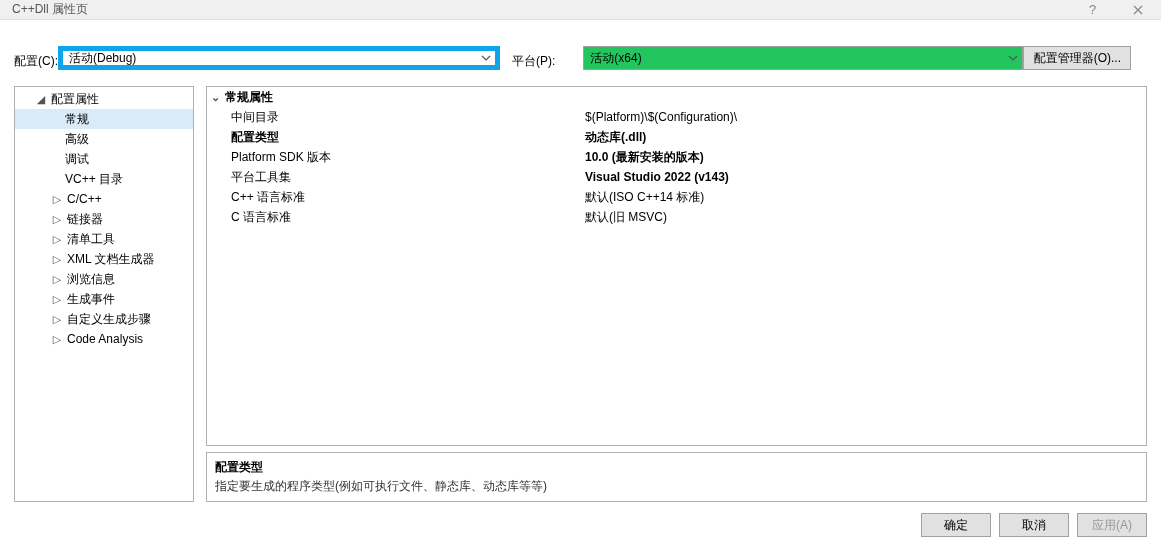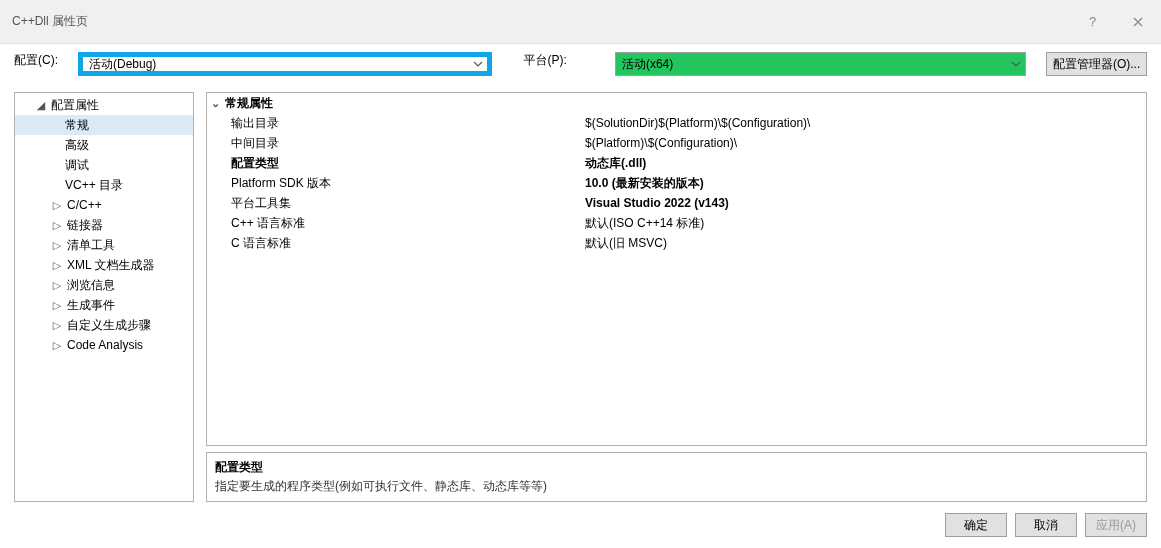--- a/index.html
+++ b/index.html
@@ -8,43 +8,43 @@
       font-size: 12px;
       background: #fff;
       color: #000;
       width: 1161px;
       height: 548px;
       overflow: hidden;
       display: flex;
       flex-direction: column;
     }
     .titlebar {
-      height: 44px;
+      height: 20px;
       background: #f0f0f0;
       display: flex;
       align-items: center;
       padding: 0 0 0 12px;
       color: #555;
       border-bottom: 1px solid #e0e0e0;
     }
     .titlebar-title { flex: 1; }
     .titlebar-btn {
       width: 46px;
       height: 32px;
       display: flex;
       align-items: center;
       justify-content: center;
       color: #888;
       cursor: pointer;
     }
     .config-row {
       display: flex;
-      align-items: flex-start;
-      padding: 8px 14px 10px 14px;
-      gap: 20px;
+      align-items: flex-end;
+      padding: 26px 14px 10px 14px;
+      gap: 0;
     }
     .config-label { white-space: nowrap; }
     .combo {
       height: 24px;
       border: 1px solid #a0a0a0;
       display: flex;
       align-items: center;
       padding: 0 4px 0 6px;
       font-size: 12px;
       background: #fff;
@@ -151,21 +151,21 @@
     .footer {
       height: 46px;
       display: flex;
       align-items: center;
       justify-content: flex-end;
       padding: 0 14px;
       gap: 8px;
     }
     .btn {
       height: 24px;
-      width: 62px;
+      width: 70px;
       border: 1px solid #a0a0a0;
       background: #e1e1e1;
       font-size: 12px;
       cursor: pointer;
     }
     .btn.disabled {
       color: #999;
       cursor: default;
     }
   </style>
@@ -263,24 +263,20 @@
     </div>
   </div>
 
   <div class="main-col">
     <div class="propgrid">
       <div class="section-header">
         <span class="section-glyph">⌄</span>
         <span>常规属性</span>
       </div>
       <div class="prop-row">
-        <span class="prop-label">输出目录</span>
-        <span class="prop-value">$(SolutionDir)$(Platform)\$(Configuration)\</span>
-      </div>
-      <div class="prop-row">
         <span class="prop-label">中间目录</span>
         <span class="prop-value">$(Platform)\$(Configuration)\</span>
       </div>
       <div class="prop-row selected bold">
         <span class="prop-label">配置类型</span>
         <span class="prop-value">动态库(.dll)</span>
       </div>
       <div class="prop-row bold">
         <span class="prop-label">Platform SDK 版本</span>
         <span class="prop-value">10.0 (最新安装的版本)</span>

